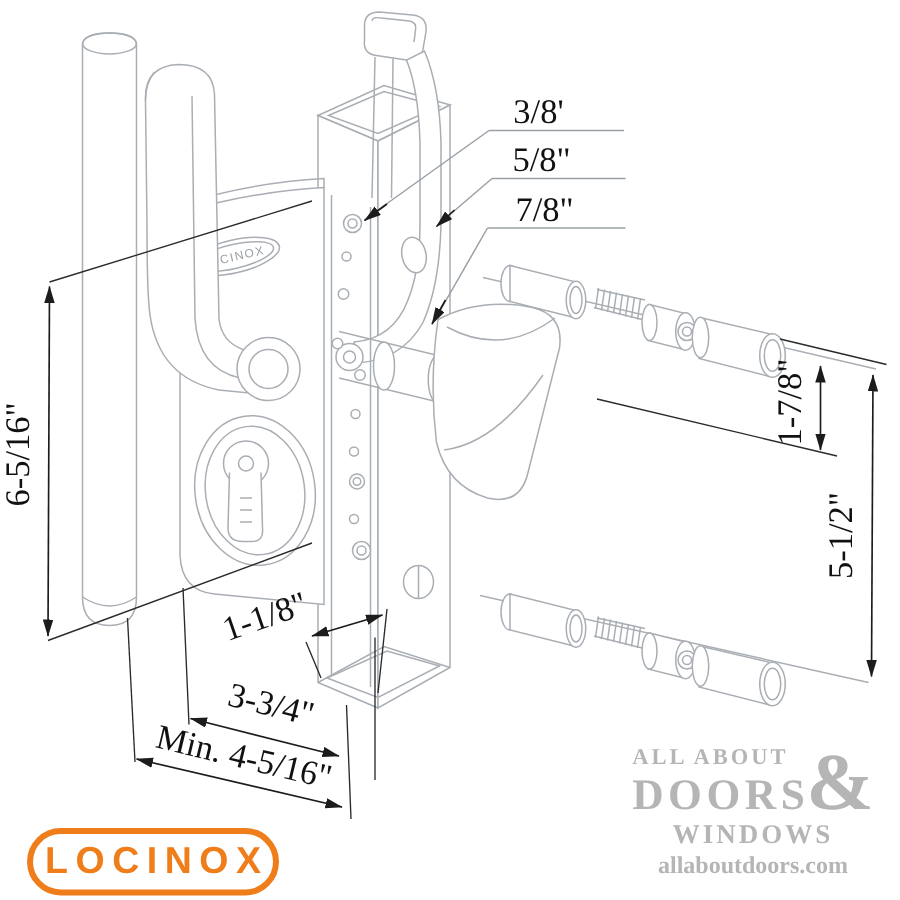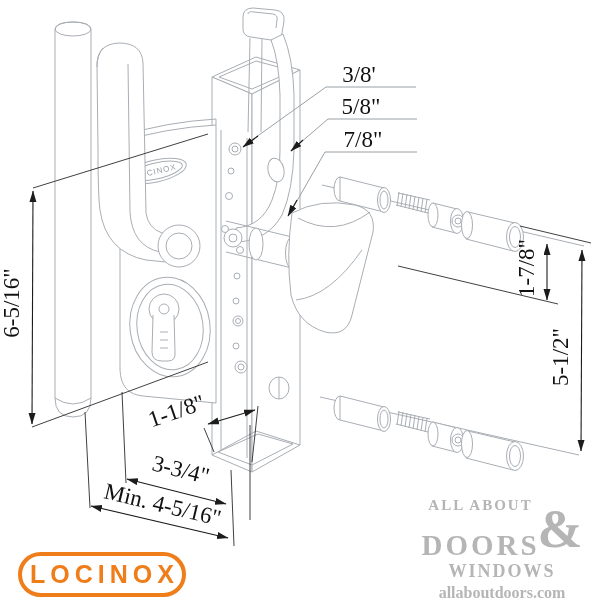--- a/index.html
+++ b/index.html
@@ -20,23 +20,23 @@
   .locinox{position:absolute;left:18px;top:552px;width:160px;height:37px;
     border:4px solid #ee7d1a;border-radius:24px;display:flex;align-items:center;justify-content:center;
     font-family:"Liberation Sans", sans-serif;font-weight:bold;font-size:25px;
     letter-spacing:5px;color:#ee7d1a;text-indent:5px;}
 
   
   .aad{position:absolute;left:421px;top:498px;width:162px;display:flex;flex-direction:column;
        align-items:center;color:#b5b5b5;font-family:"Liberation Serif", serif;font-weight:bold;
        line-height:1.0;user-select:none;}
   .aad .row1{display:flex;flex-direction:row;align-items:center;}
-  .aad .col{display:flex;flex-direction:column;align-items:center;}
+  .aad .col{display:flex;flex-direction:column;}
   .aad .l1{font-size:15px;letter-spacing:2px;}
-  .aad .l2{font-size:29px;letter-spacing:3px;margin-top:18px;}
+  .aad .l2{font-size:29px;letter-spacing:3px;margin-top:3px;}
   .aad .amp{font-size:54px;line-height:0.82;margin-left:-2px;}
   .aad .l3{font-size:18px;letter-spacing:2px;margin-top:2px;}
   .aad .url{font-size:16px;margin-top:5px;}
 </style>
 </head>
 <body>
 
 <div class="stage">
 
 <svg width="600" height="600" viewBox="0 0 600 600">

